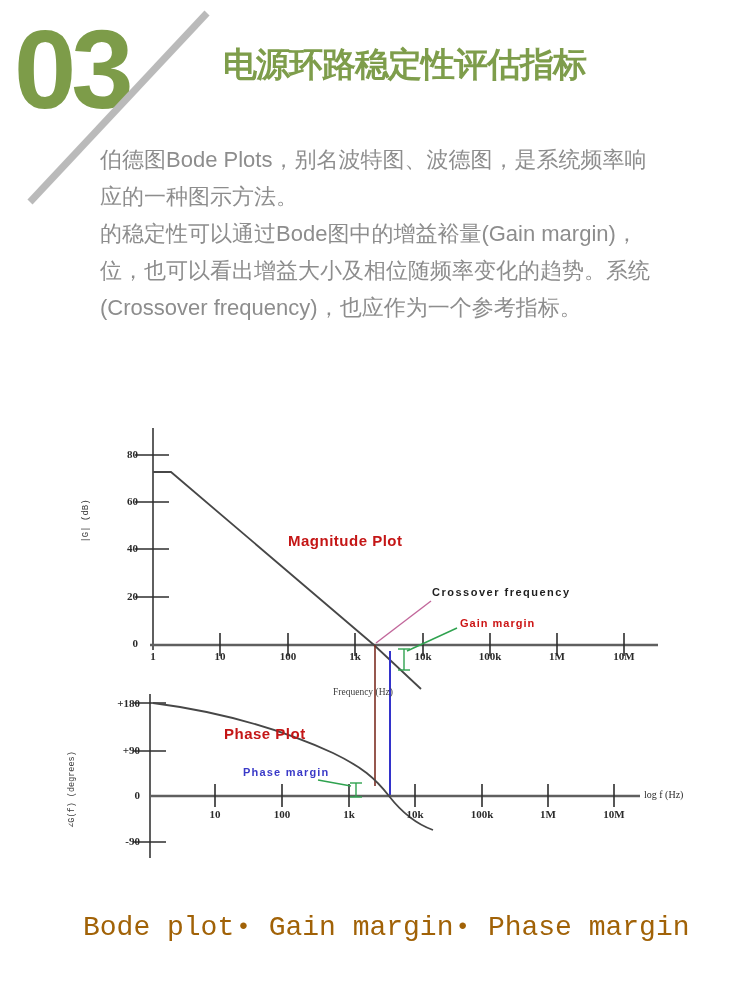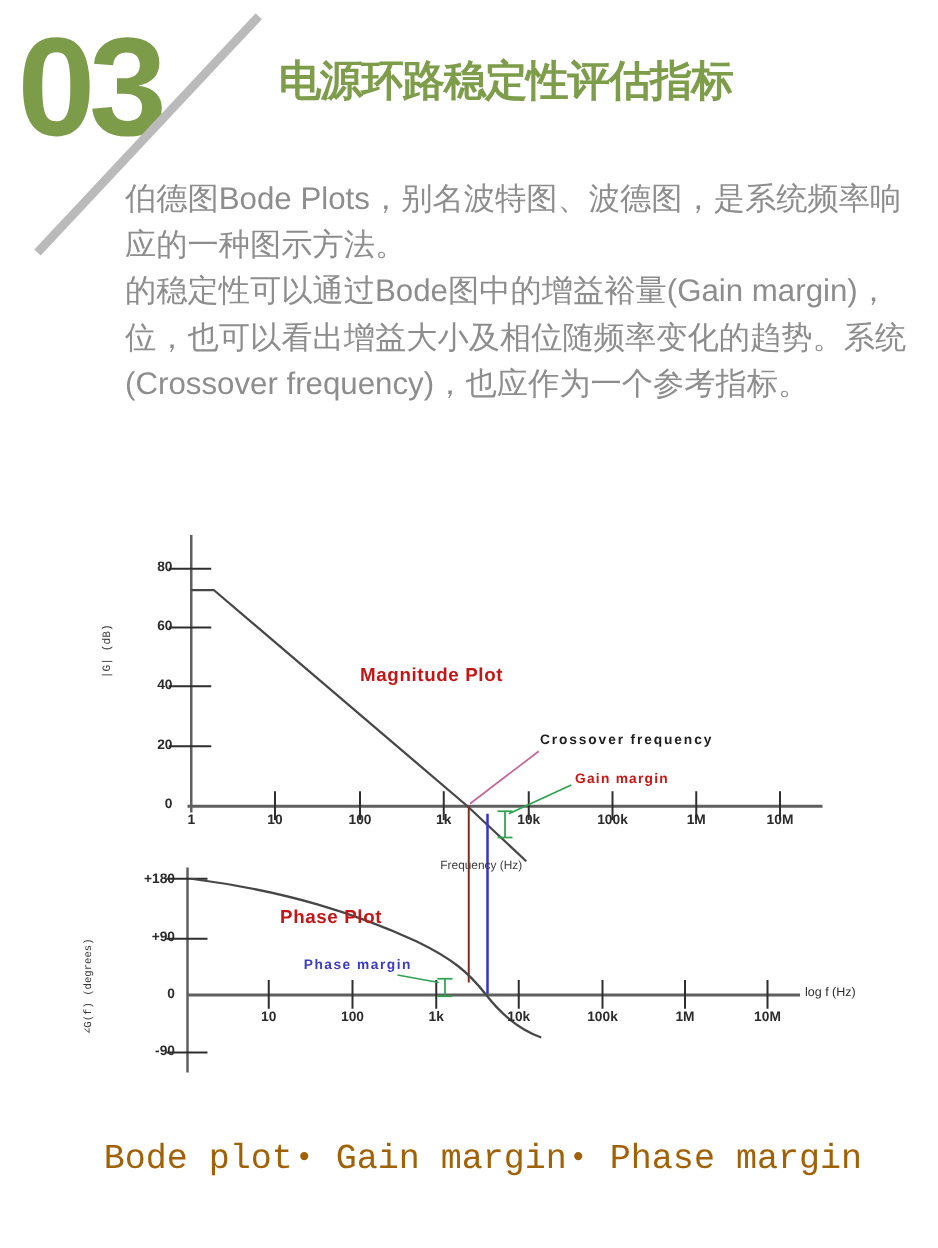--- a/index.html
+++ b/index.html
@@ -3,24 +3,24 @@
 <meta charset="utf-8">
 <style>
   html,body{margin:0;padding:0}
   body{width:750px;height:998px;position:relative;background:#ffffff;overflow:hidden;
        font-family:"Liberation Sans",sans-serif}
   .abs{position:absolute}
   #page-number{left:14px;top:14px;font-size:112px;font-weight:800;color:#7d9c49;
        letter-spacing:-5px;line-height:1}
   #slide-title{left:223px;top:42px;font-size:34px;font-weight:bold;color:#7e9d4b;
        letter-spacing:-1px;white-space:nowrap}
-  #paragraph{left:100px;top:141px;width:640px;color:#8d8d8d;font-size:25px;line-height:37px}
+  #paragraph{left:100px;top:141px;width:640px;color:#8d8d8d;font-size:22px;line-height:37px}
   #paragraph .pline{white-space:nowrap}
   .mono{font-family:"Liberation Mono",monospace}
-  .ticklab{font-family:Liberation Sans, sans-serif;font-size:11px;color:#2b2b2b;
+  .ticklab{font-family:Liberation Serif, serif;font-size:11px;color:#2b2b2b;
        font-weight:600;white-space:nowrap}
   .xt{width:44px;text-align:center}
   .yt{text-align:right}
   .plot-title{font-size:15px;font-weight:bold;color:#c41616;letter-spacing:.5px;white-space:nowrap}
   .ann{font-family:Liberation Sans, sans-serif;font-weight:bold;font-size:11px;white-space:nowrap}
   .rot{transform:rotate(-90deg);transform-origin:center center;text-align:center;
        font-family:"Liberation Mono",monospace;color:#3a3a3a;white-space:nowrap}
   #footer{left:83px;top:912px;font-family:"Liberation Mono",monospace;font-size:28px;
        color:#a16207;display:flex;align-items:center;white-space:nowrap}
   #footer .bullet{margin:0 18px 0 2px;font-size:24px}
@@ -100,21 +100,21 @@
 <div class="abs" id="paragraph">
   <div class="pline">伯德图Bode Plots，别名波特图、波德图，是系统频率响</div>
   <div class="pline">应的一种图示方法。</div>
   <div class="pline">的稳定性可以通过Bode图中的增益裕量(Gain margin)，</div>
   <div class="pline">位，也可以看出增益大小及相位随频率变化的趋势。系统</div>
   <div class="pline">(Crossover frequency)，也应作为一个参考指标。</div>
 </div>
 
 <div class="abs plot-title" style="left:288px;top:532px">Magnitude Plot</div>
 <div class="abs rot" style="left:51px;top:516px;width:70px;font-size:9px">|G| (dB)</div>
-<div class="abs ticklab mono" style="left:333px;top:687px;font-size:9.5px;font-weight:400;color:#3c3c3c;width:104px;text-align:center">Frequency (Hz)</div>
+<div class="abs ticklab mono" style="left:333px;top:687px;font-size:9.5px;font-weight:400;color:#3c3c3c;width:104px;">Frequency (Hz)</div>
 
 <div class="abs ticklab yt" style="left:100px;top:448px;width:38px">80</div>
 <div class="abs ticklab yt" style="left:100px;top:495px;width:38px">60</div>
 <div class="abs ticklab yt" style="left:100px;top:542px;width:38px">40</div>
 <div class="abs ticklab yt" style="left:100px;top:590px;width:38px">20</div>
 <div class="abs ticklab yt" style="left:100px;top:637px;width:38px">0</div>
 
 <div class="abs ticklab xt" style="left:131px;top:650px">1</div>
 <div class="abs ticklab xt" style="left:198px;top:650px">10</div>
 <div class="abs ticklab xt" style="left:266px;top:650px">100</div>

